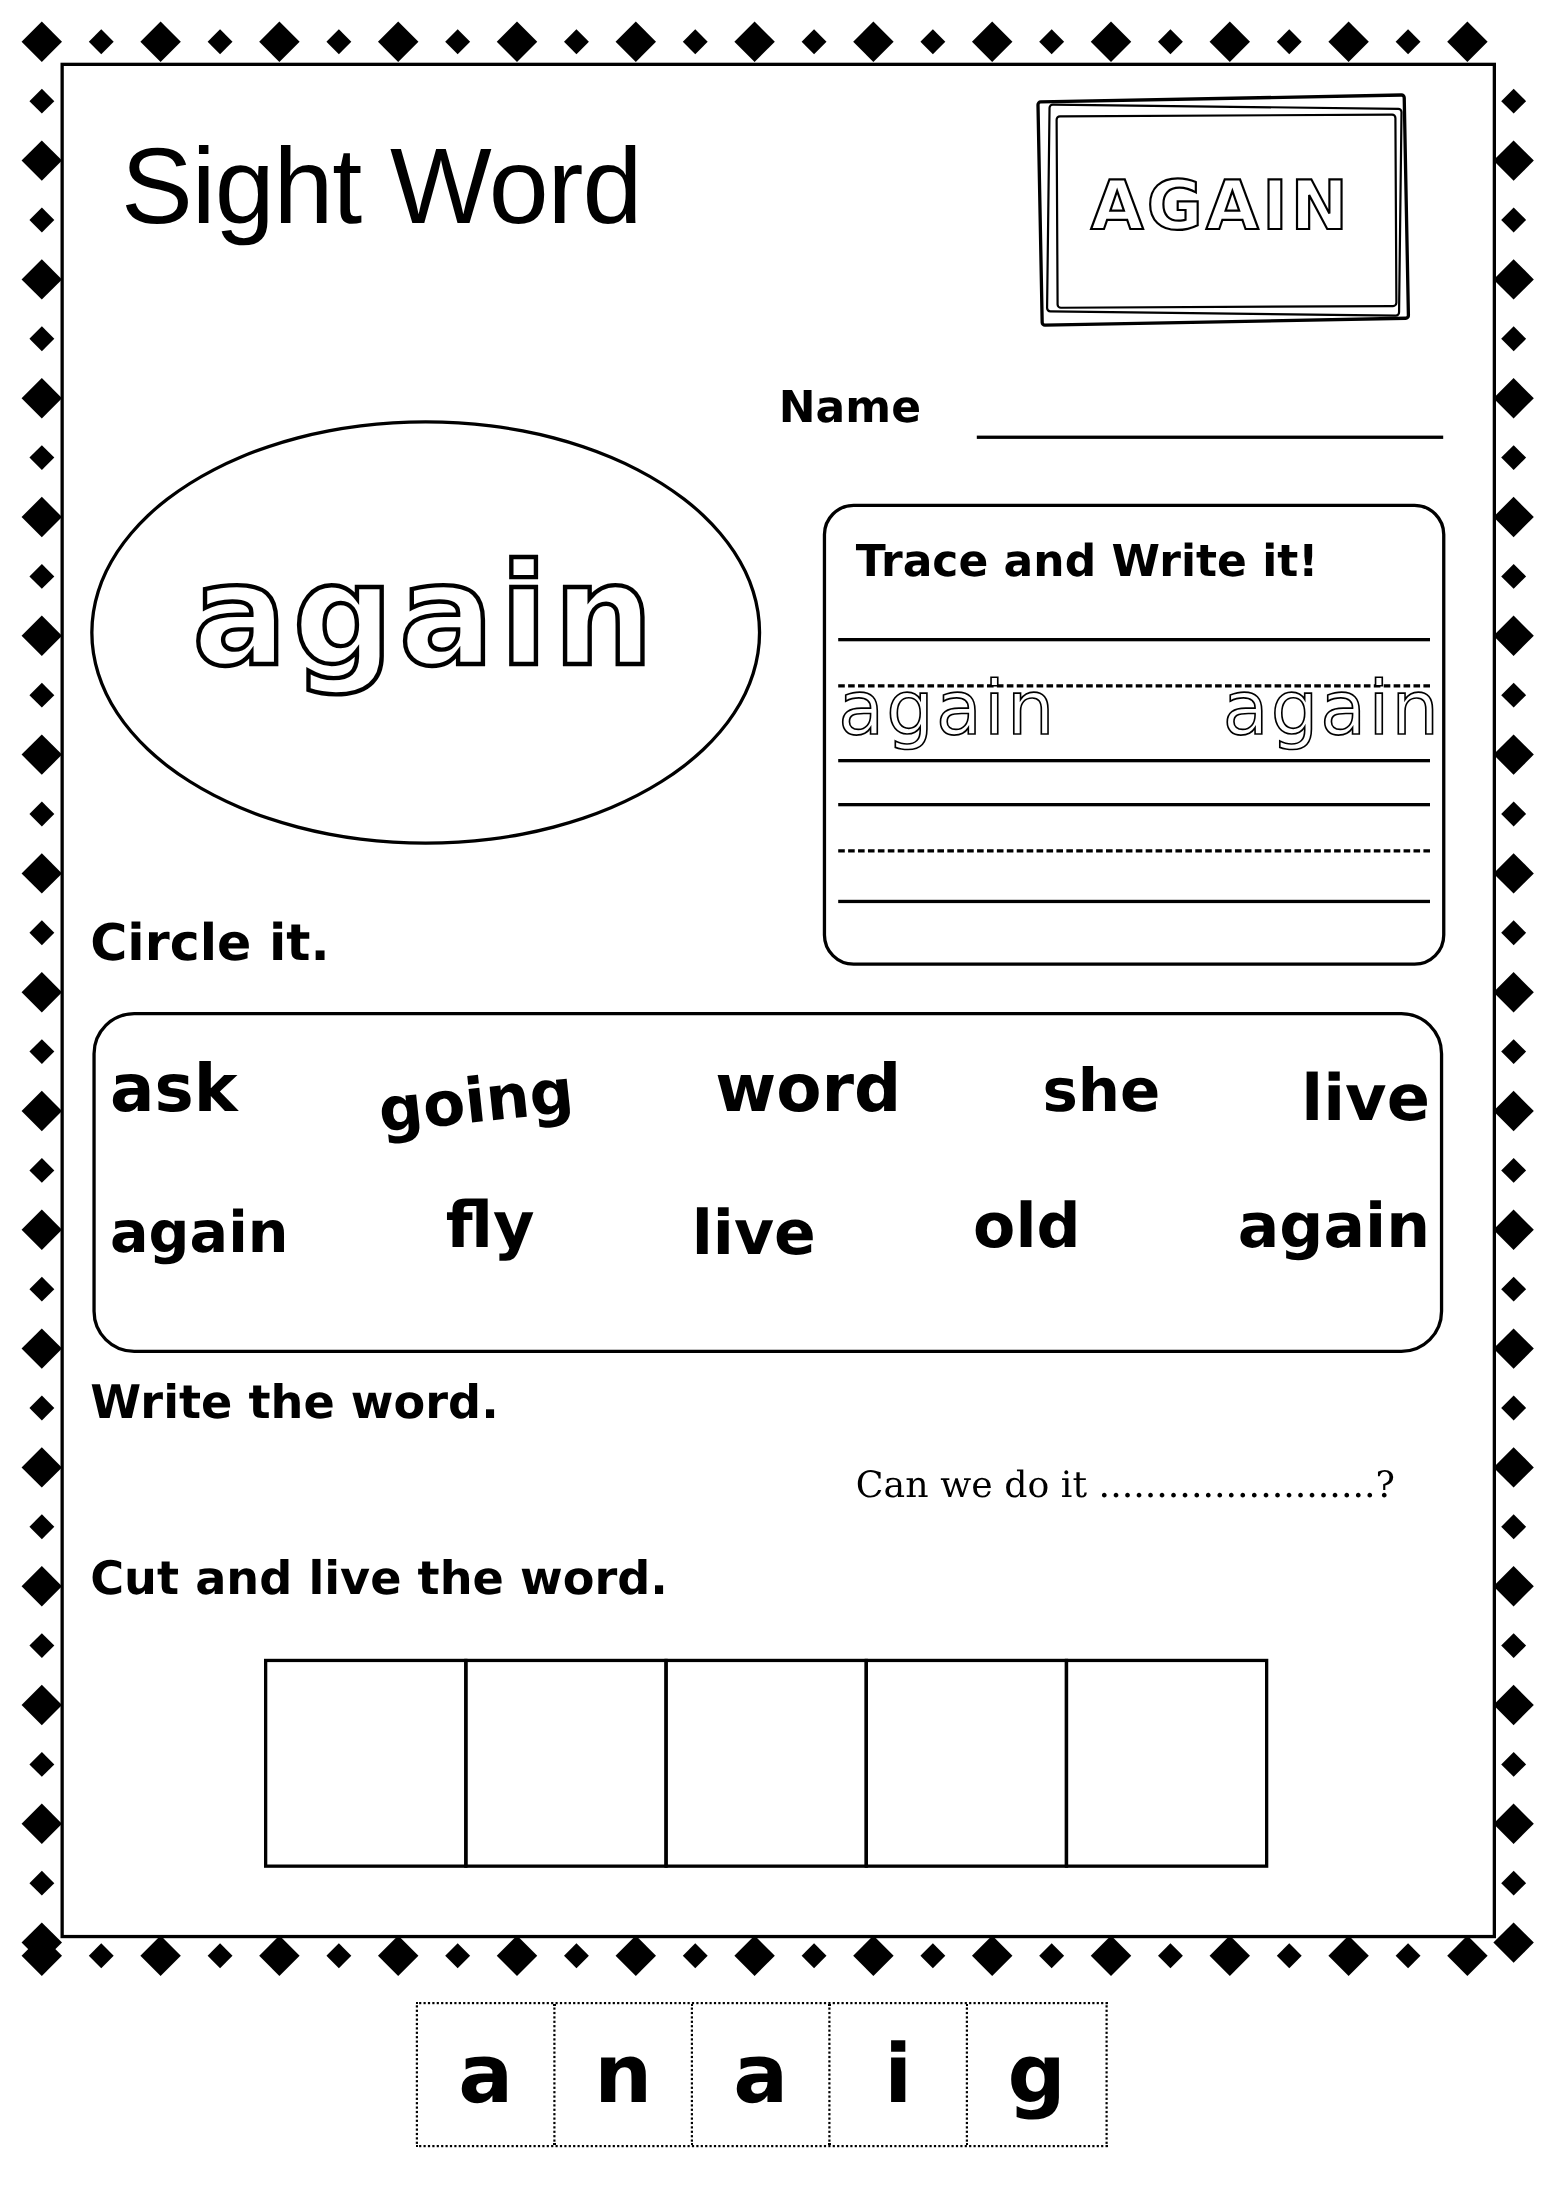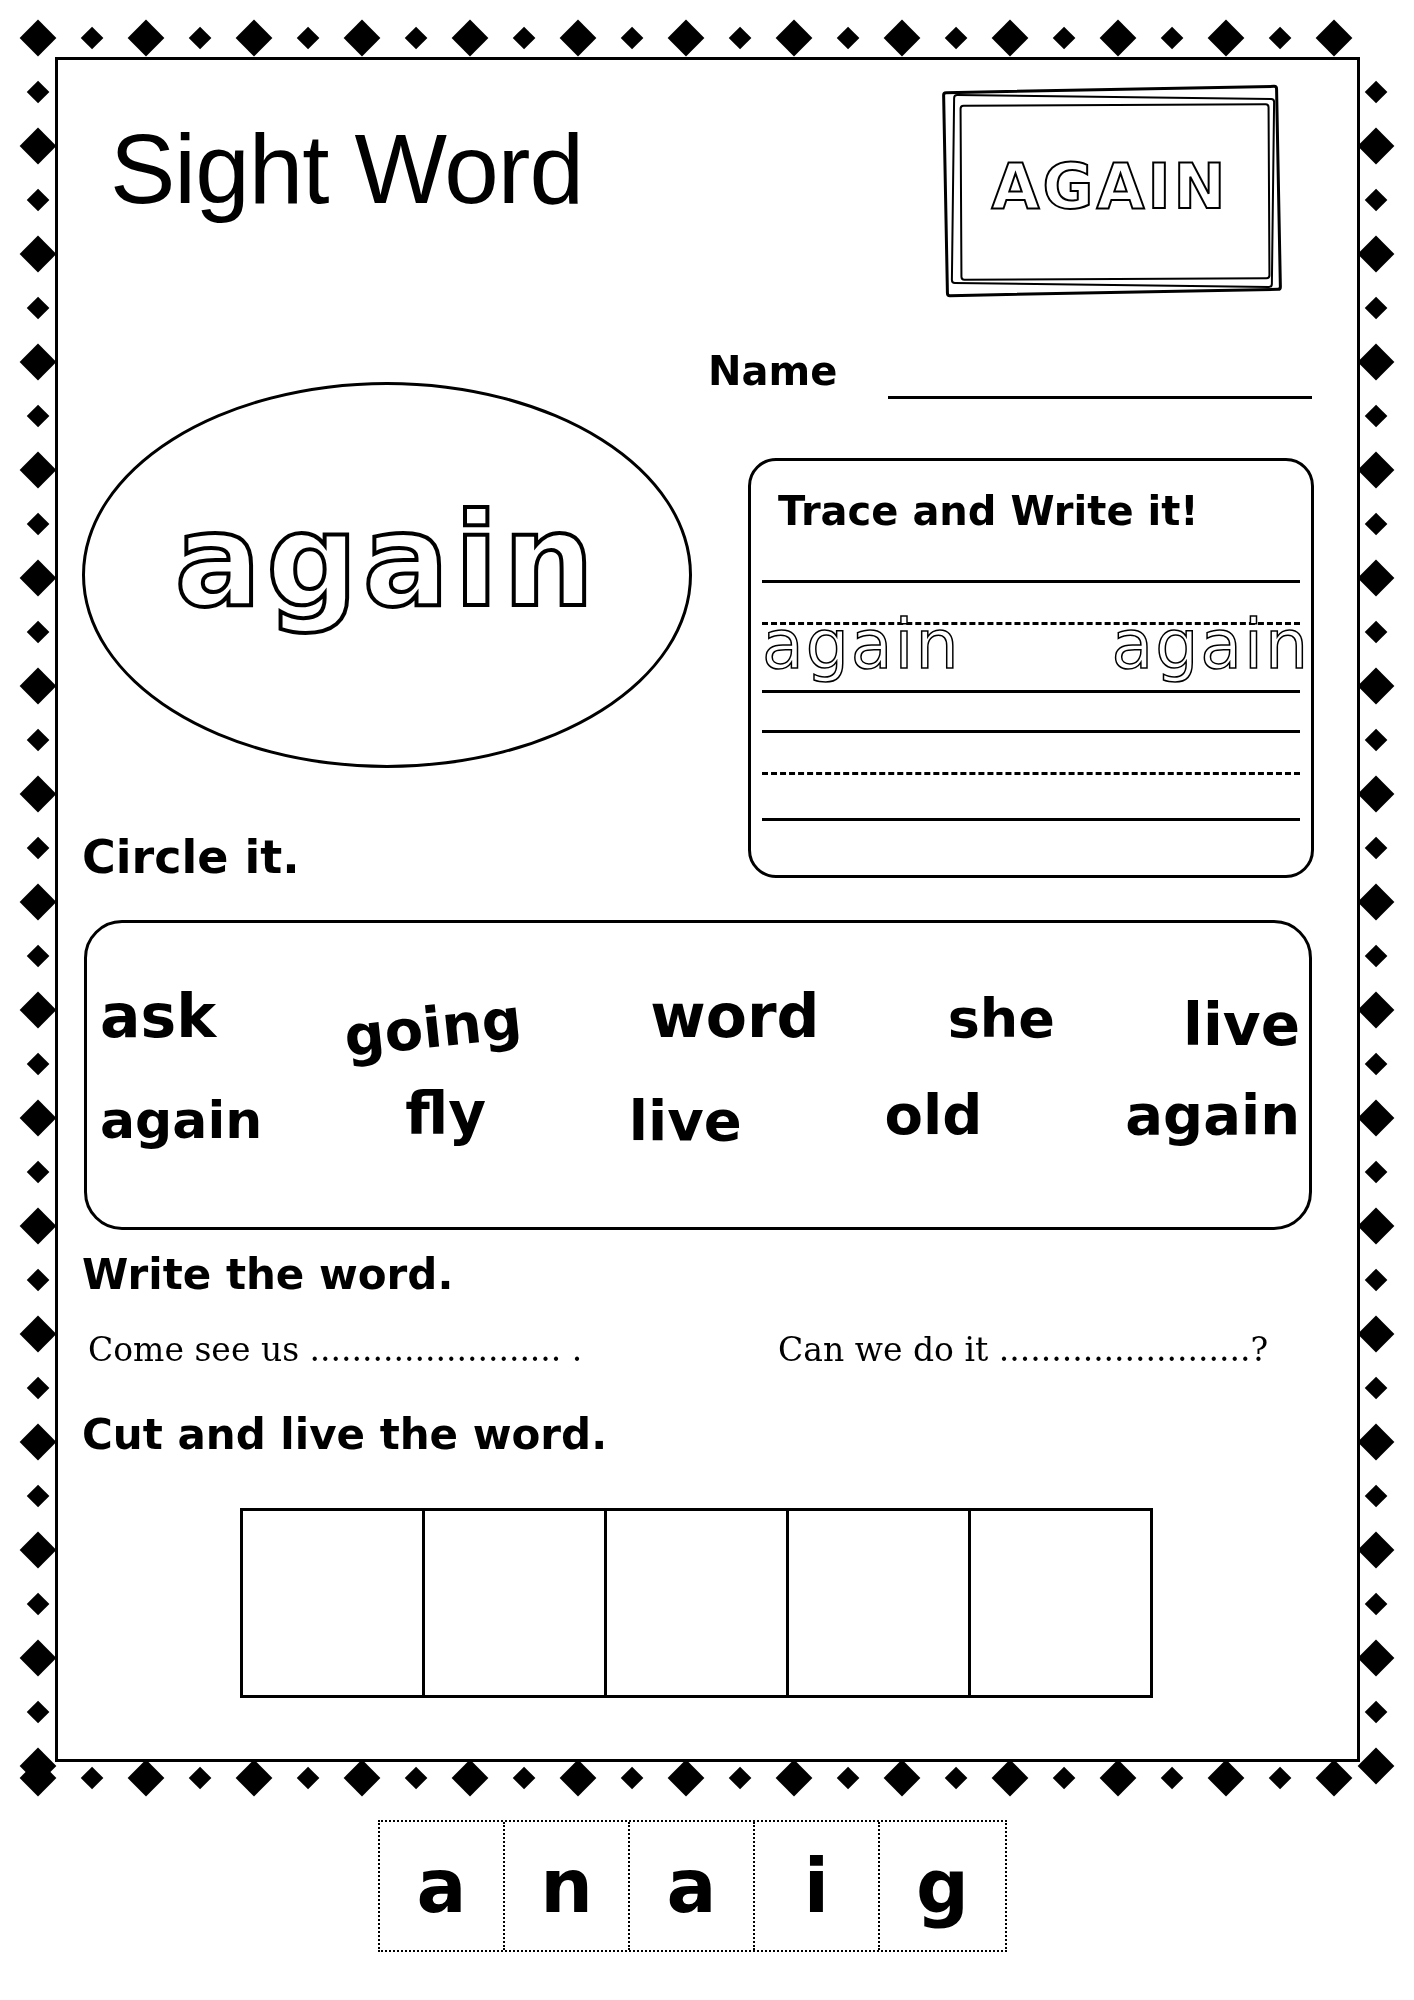--- a/index.html
+++ b/index.html
@@ -202,21 +202,21 @@
     border-radius: 38px;
     box-sizing: border-box;
   }
   .bank-row {
     position: absolute;
     left: 100px;
     width: 1200px;
     display: flex;
     align-items: baseline;
   }
-  .bank-row.r1 { top: 955px; margin-top: 26px; }
+  .bank-row.r1 { top: 955px; }
   .bank-row.r2 { top: 1080px; }
   .bank-row span {
     font-weight: 700;
     font-family: "DejaVu Sans", sans-serif;
   }
 
   
   .write-heading {
     position: absolute;
     left: 82px;
@@ -439,21 +439,20 @@
     </div>
   <div class="bank-row r2" id="bank-row-2" style="justify-content: space-between;">
       <span style="font-size: 52px; position: relative; top: 4px;">again</span>
       <span style="font-size: 58px; position: relative; top: 0px;">fly</span>
       <span style="font-size: 56px; position: relative; top: 6px;">live</span>
       <span style="font-size: 56px; position: relative; top: 0px;">old</span>
       <span style="font-size: 56px; position: relative; top: 0px;">again</span>
     </div>
 
   <div class="write-heading">Write the word.</div>
-  <div class="sentence s-left">Come see us ........................ .</div>
   <div class="sentence s-right">Can we do it  ........................?</div>
 
   <div class="cut-heading">Cut and live the word.</div>
   <div class="boxes" id="paste-boxes">
       <div class="cell"></div>
       <div class="cell"></div>
       <div class="cell"></div>
       <div class="cell"></div>
       <div class="cell"></div>
     </div>

